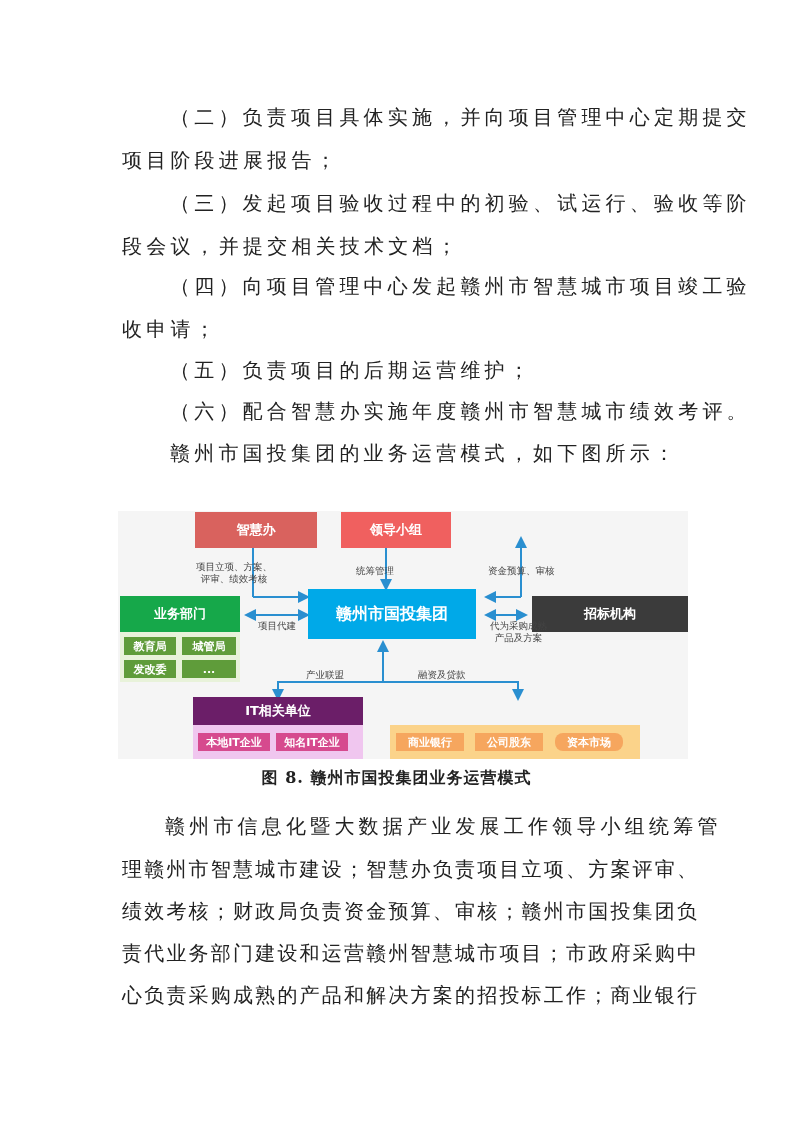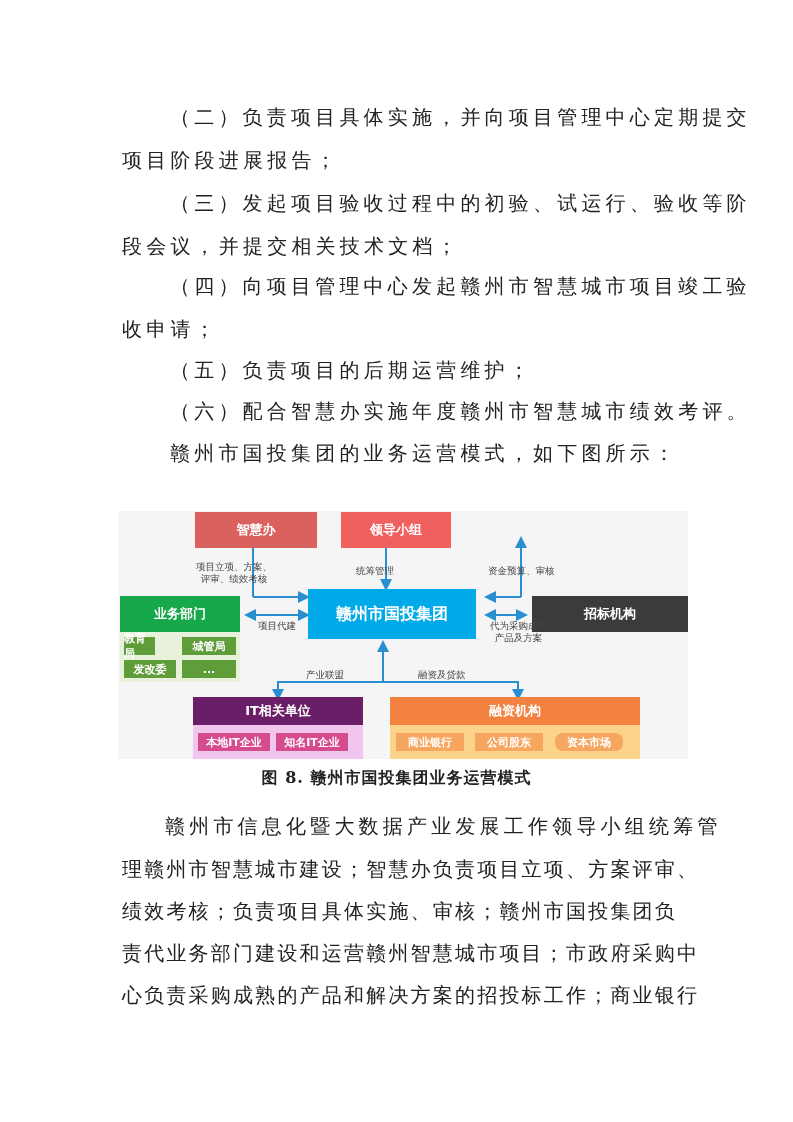--- a/index.html
+++ b/index.html
@@ -70,21 +70,21 @@
   </div>
 
   <div class="box" style="left: 190px; top: 78px; width: 168px; height: 50px; font-size: 16px; background: rgb(0, 169, 232);">
     <span>赣州市国投集团</span>
   </div>
 
   <div class="box" style="left: 2px; top: 85px; width: 120px; height: 36px; background: rgb(22, 168, 74);">
     <span>业务部门</span>
   </div>
   <div style="position:absolute;left:2px;top:121px;width:120px;height:50px;background:#e8f2da;"></div>
-  <div class="sub" style="left: 6px; top: 126px; width: 31px; height: 18px; background: rgb(95, 156, 58);">
+  <div class="sub" style="left: 6px; top: 126px; width: 52px; height: 18px; background: rgb(95, 156, 58);">
       <span>教育局</span>
     </div>
   <div class="sub" style="left: 64px; top: 126px; width: 54px; height: 18px; background: rgb(95, 156, 58);">
       <span>城管局</span>
     </div>
   <div class="sub" style="left: 6px; top: 149px; width: 52px; height: 18px; background: rgb(95, 156, 58);">
       <span>发改委</span>
     </div>
   <div class="sub" style="left: 64px; top: 149px; width: 54px; height: 18px; background: rgb(95, 156, 58);">
       <span>...</span>
@@ -99,23 +99,20 @@
     <span>IT相关单位</span>
   </div>
   <div class="sub" style="left: 80px; top: 222px; width: 72px; height: 18px; background: rgb(214, 74, 142);">
       <span>本地IT企业</span>
     </div>
   <div class="sub" style="left: 158px; top: 222px; width: 72px; height: 18px; background: rgb(214, 74, 142);">
       <span>知名IT企业</span>
     </div>
 
   <div style="position: absolute; left: 272px; top: 214px; width: 250px; height: 34px; background: rgb(251, 211, 138);"></div>
-  <div class="box" style="left: 272px; top: 186px; width: 250px; height: 28px; background: rgb(243, 130, 64);">
-    <span>融资机构</span>
-  </div>
   <div class="sub" style="left: 278px; top: 222px; width: 68px; height: 18px; background: rgb(246, 166, 94);">
       <span>商业银行</span>
     </div>
   <div class="sub" style="left: 357px; top: 222px; width: 68px; height: 18px; background: rgb(246, 166, 94);">
       <span>公司股东</span>
     </div>
   <div class="sub" style="left: 437px; top: 222px; width: 68px; height: 18px; background: rgb(246, 166, 94); border-radius: 8px;">
       <span>资本市场</span>
     </div>
 
@@ -132,16 +129,16 @@
   </div>
   <div class="lbl" style="left:188px;top:158px;">产业联盟</div>
   <div class="lbl" style="left:300px;top:158px;">融资及贷款</div>
 </div>
 
 <div class="caption">图 8. 赣州市国投集团业务运营模式</div>
 
 <div>
   <div class="line" style="left:165px;top:813px;">赣州市信息化暨大数据产业发展工作领导小组统筹管</div>
   <div class="line" style="left:122px;top:856px;letter-spacing:2.2px;">理赣州市智慧城市建设；智慧办负责项目立项、方案评审、</div>
-  <div class="line" style="left:122px;top:898px;letter-spacing:2.2px;">绩效考核；负责项目具体实施、审核；赣州市国投集团负</div>
+  <div class="line" style="left:122px;top:898px;letter-spacing:2.2px;">绩效考核；财政局负责资金预算、审核；赣州市国投集团负</div>
   <div class="line" style="left:122px;top:940px;letter-spacing:2.2px;">责代业务部门建设和运营赣州智慧城市项目；市政府采购中</div>
   <div class="line" style="left:122px;top:982px;letter-spacing:2.2px;">心负责采购成熟的产品和解决方案的招投标工作；商业银行</div>
 </div>
 
 </body></html>

